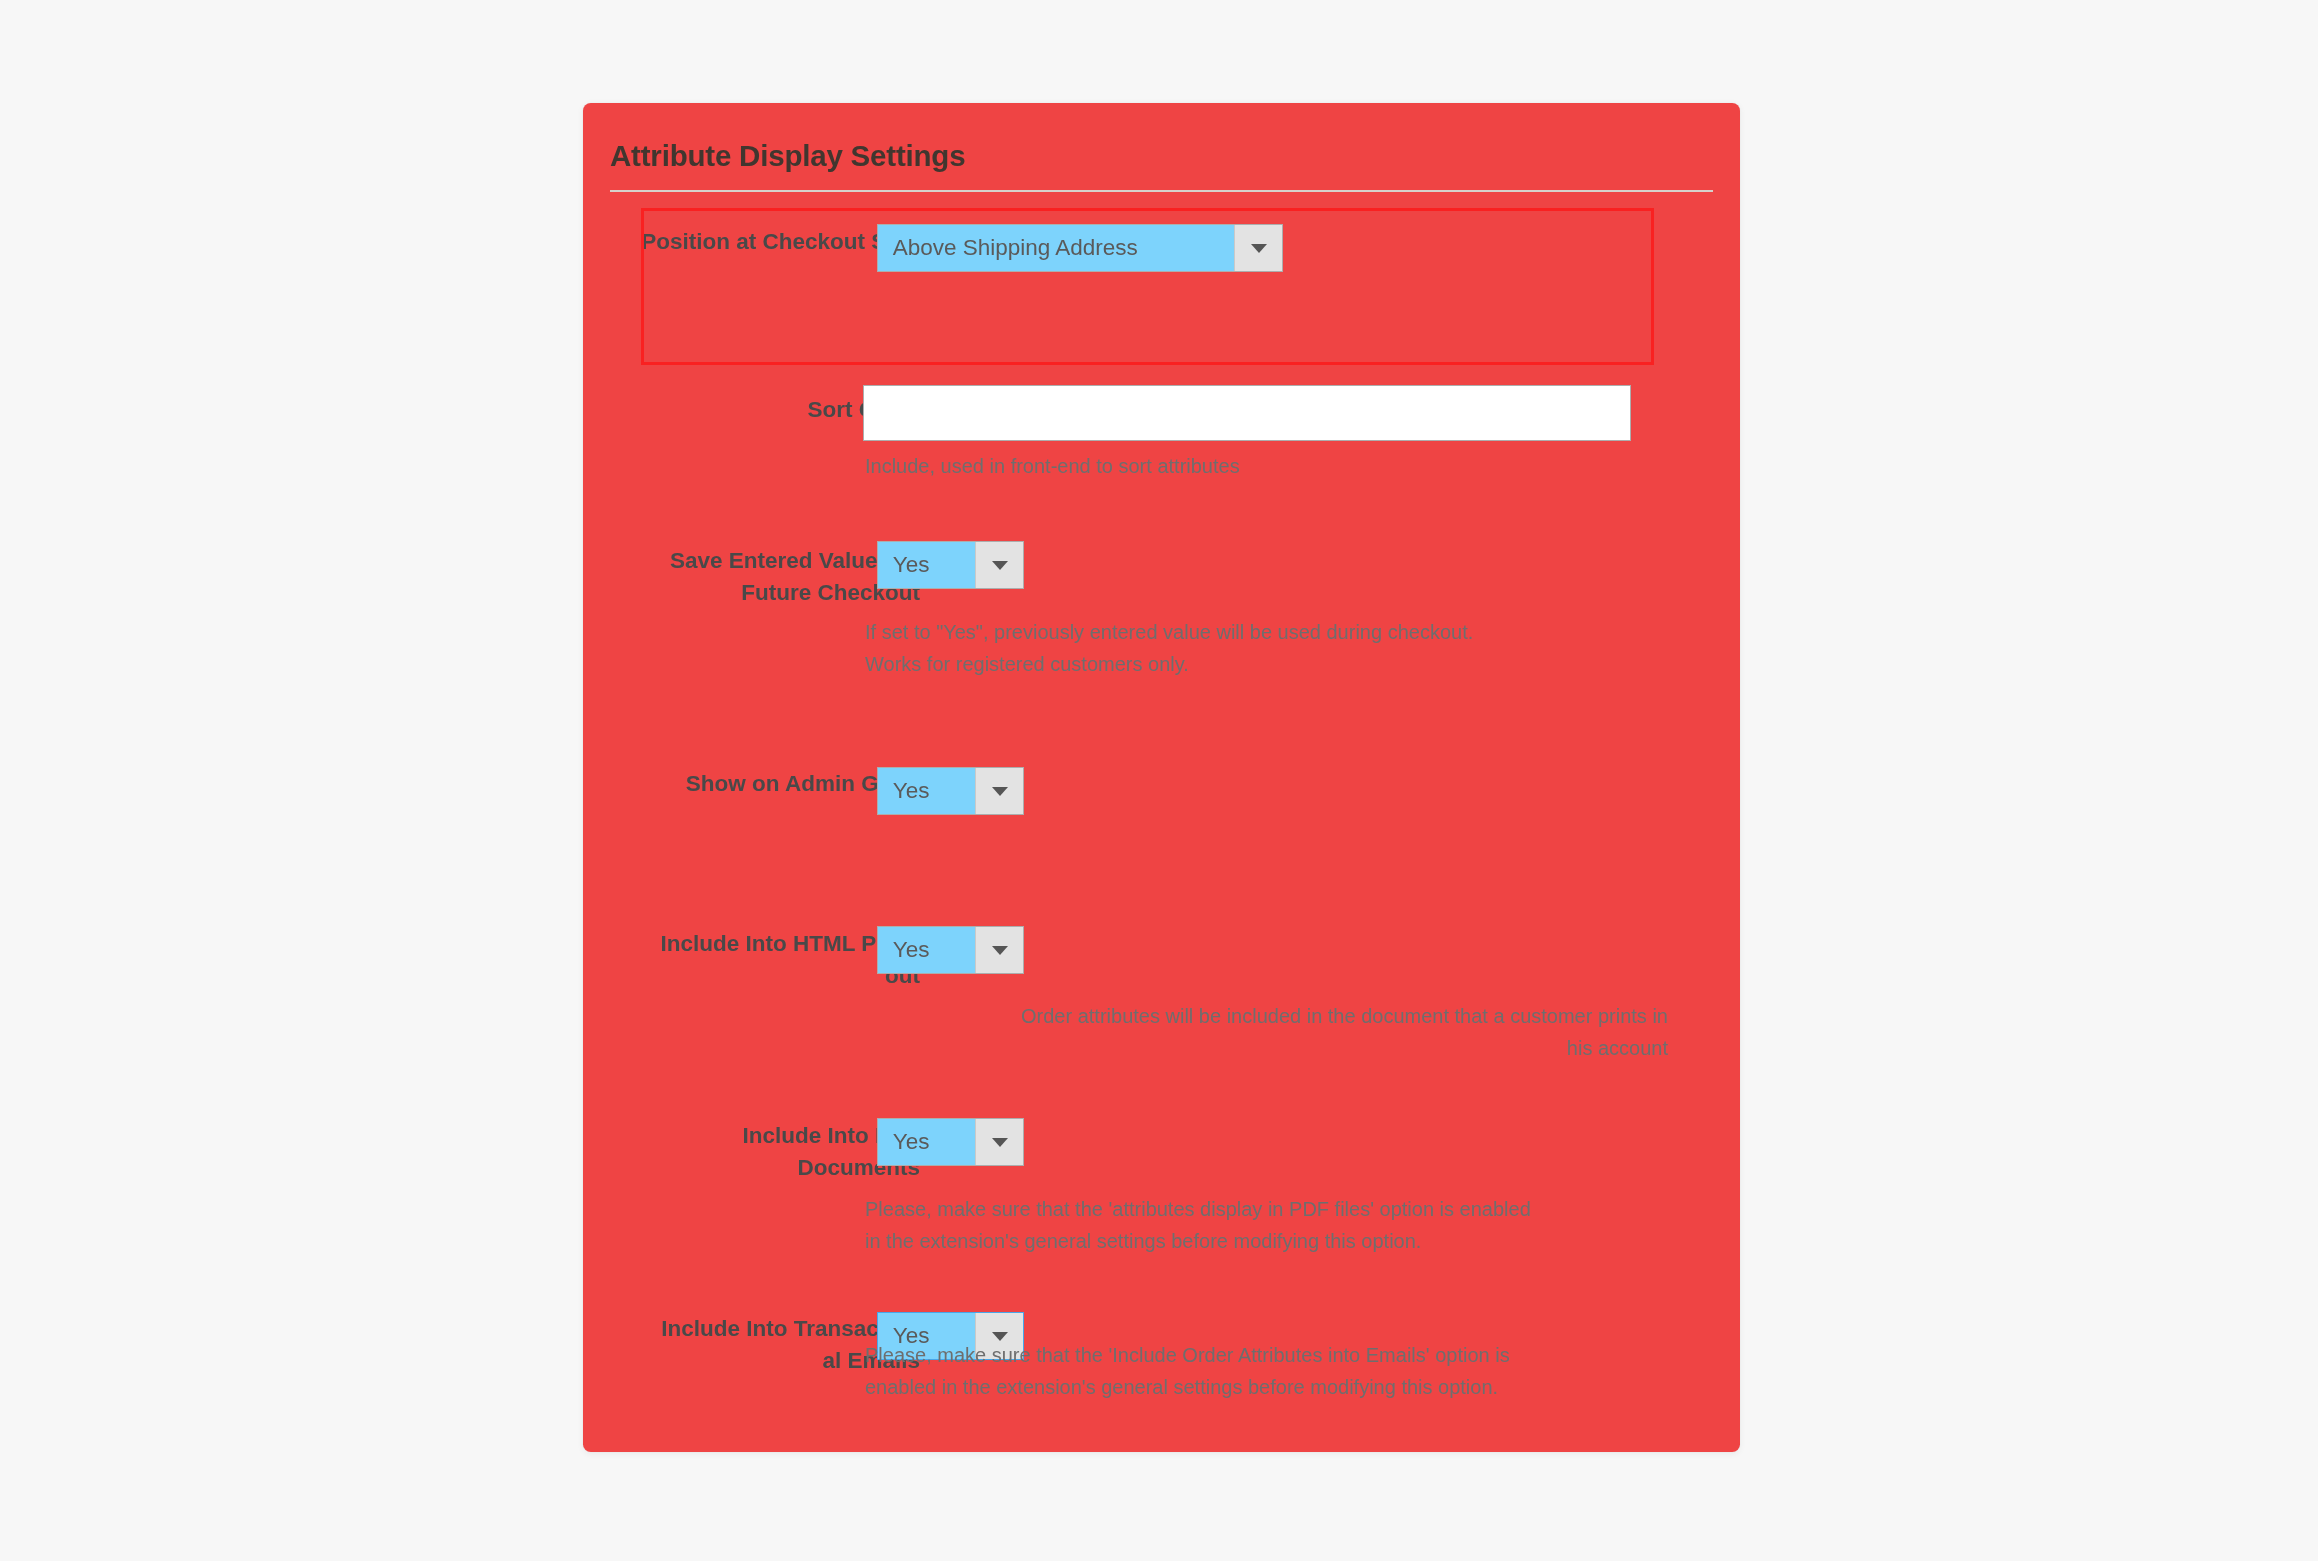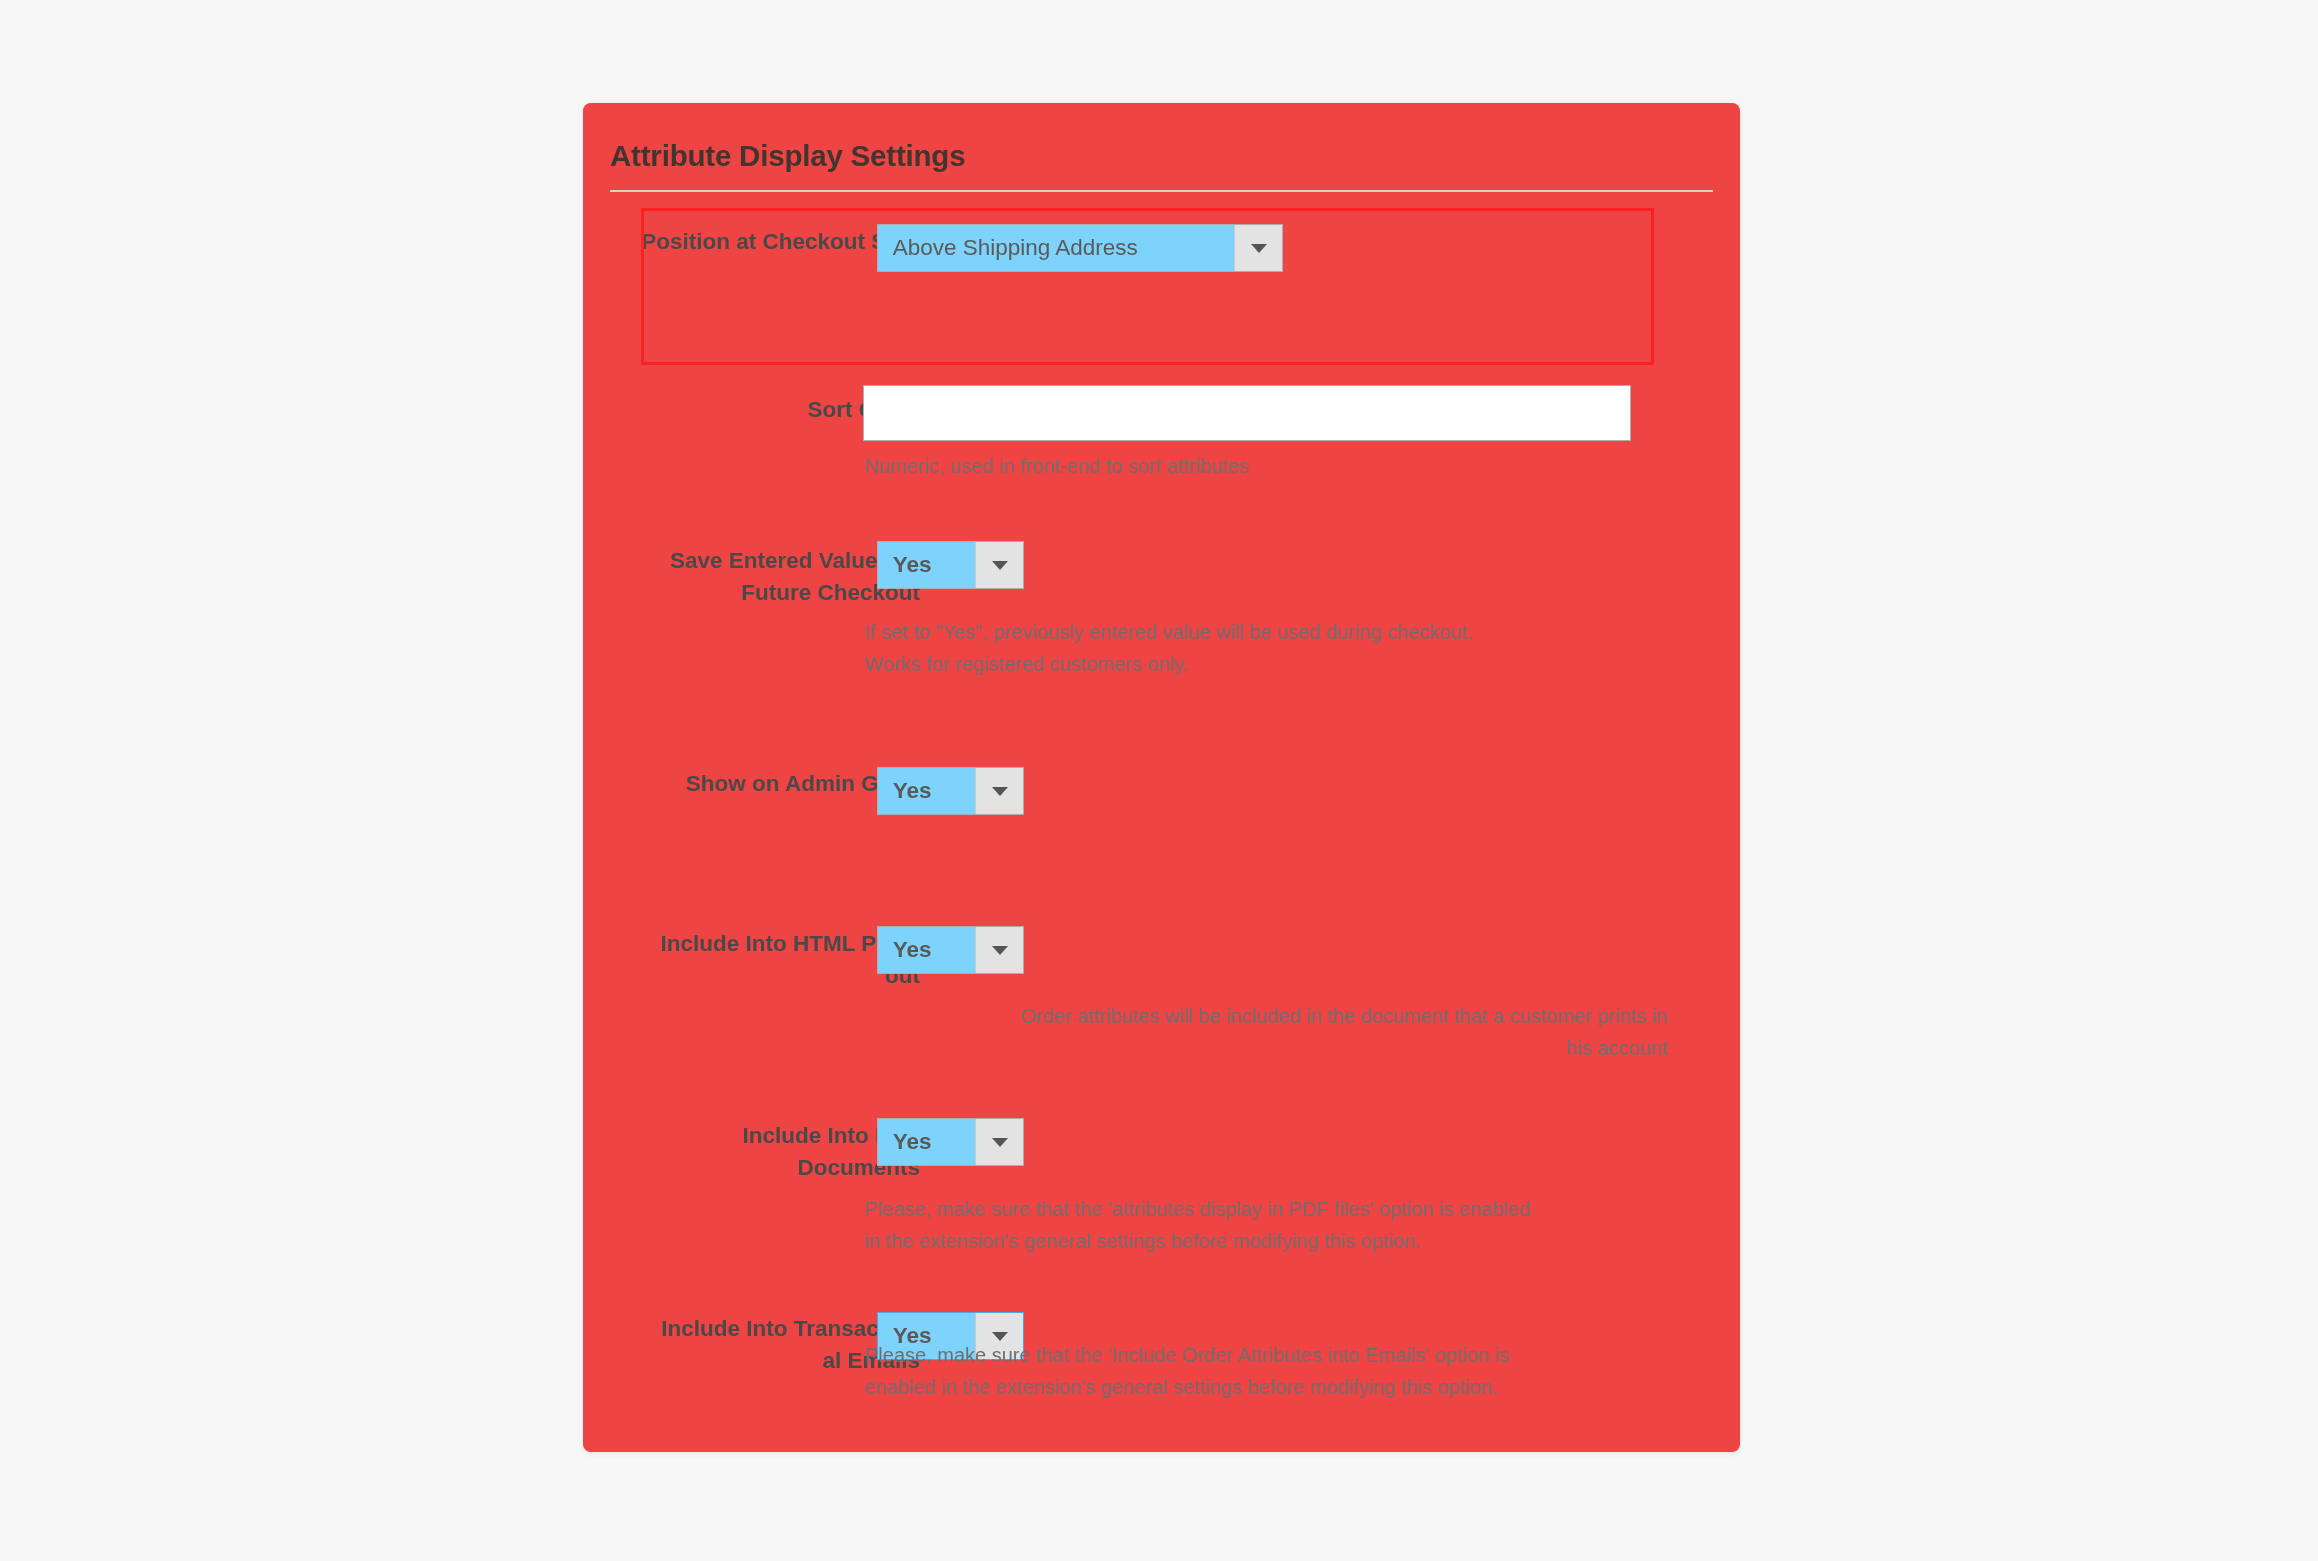--- a/index.html
+++ b/index.html
@@ -134,21 +134,21 @@
   }
   .caret {
     width: 0;
     height: 0;
     border-left: 8.5px solid transparent;
     border-right: 8.5px solid transparent;
     border-top: 9.3px solid #555555;
   }
 
   .select-position { width: 406px; }
-  .select-yes { width: 147px; font-weight: bold; }
+  .select-yes { width: 147px; }
 
   
   .text-input {
     width: 768px;
     height: 56px;
     border: 1.6px solid #adadad;
     background: #ffffff;
     box-sizing: border-box;
     font-size: 22.5px;
     color: #303030;
@@ -191,21 +191,21 @@
         </div>
       </div>
     </div>
   </div>
 
   <div class="form-row">
     <div class="field-label" style="left:641px; top:394px;">Sort Order</div>
     <div class="field-control" style="left:863px; top:385px;">
       <input class="text-input" type="text" value="" style="">
     </div>
-    <div class="help-text" style="left:865px; top:450px; width:783px;">Numeric, used in front-end to sort attributes</div>
+    <div class="help-text" style="left:865px; top:450px; width:783px;">Include, used in front-end to sort attributes</div>
   </div>
 
   <div class="form-row">
     <div class="field-label" style="left:641px; top:545px;">Save Entered Value For Future Checkout</div>
     <div class="field-control" style="left:863px; top:541px;">
       <div class="select-wrap select-yes">
         <div class="select-text">Yes</div>
         <div class="select-arrow-btn">
           <span class="caret"></span>
         </div>

